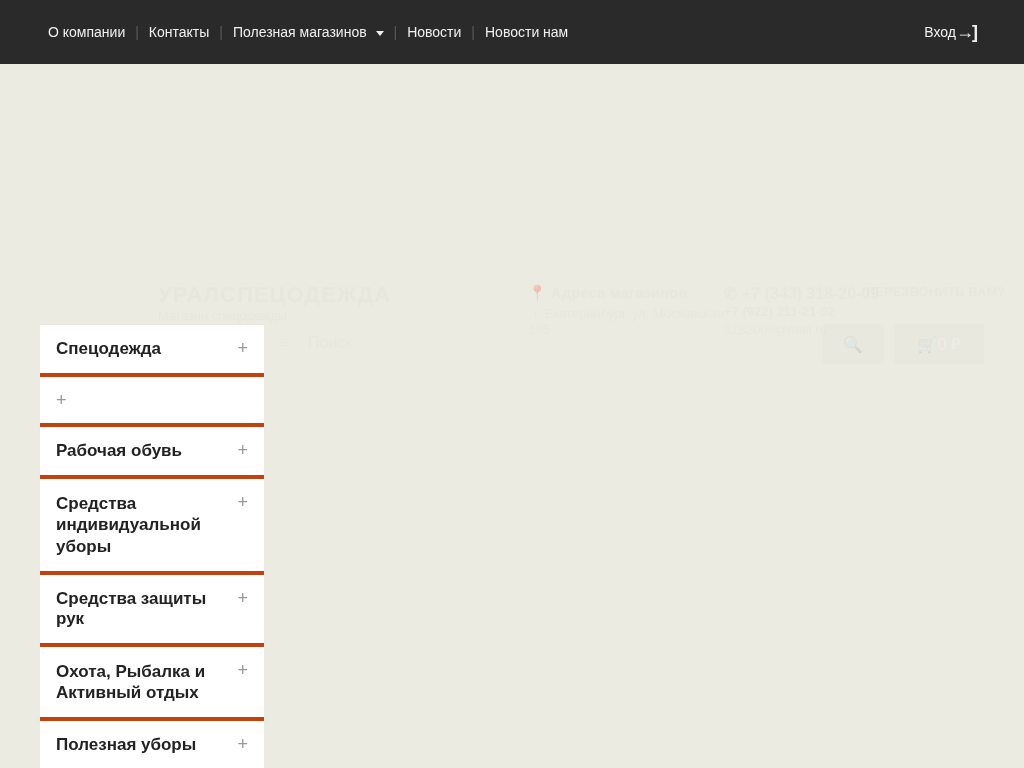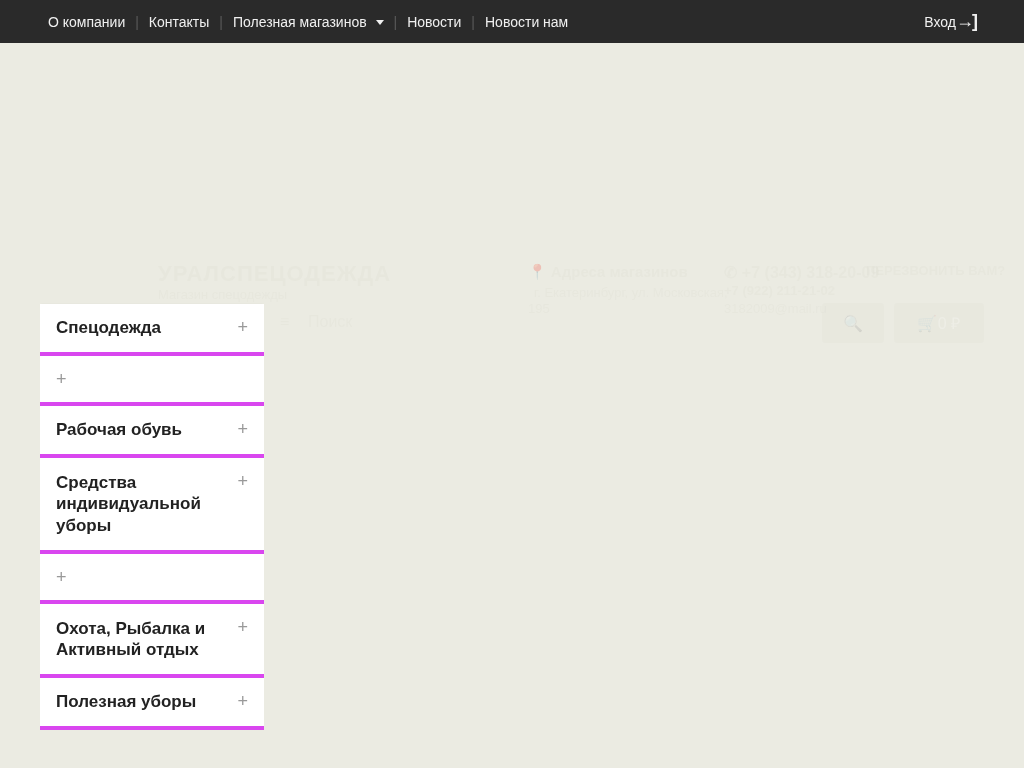--- a/index.html
+++ b/index.html
@@ -7,21 +7,21 @@
     font-family: Arial, Helvetica, sans-serif;
     background: #ebebe2;
     width: 1024px;
     height: 768px;
     overflow: hidden;
     color: #333;
   }
 
   
   .topbar {
-    height: 43px;
+    height: 64px;
     background: #2a2a2a;
     display: flex;
     align-items: center;
     padding: 0 48px;
     color: #f0f0f0;
     font-size: 14px;
   }
   .topnav {
     display: flex;
     align-items: center;
@@ -109,21 +109,21 @@
   }
   .cat {
     background: #fff;
     padding: 14px 16px;
     display: flex;
     align-items: flex-start;
     justify-content: space-between;
     font-weight: 700;
     color: #222;
     font-size: 17px;
-    border-bottom: 4px solid #d946ef;
+    border-bottom: 4px solid #c2410c;
     cursor: pointer;
   }
   .cat span.name { padding-right: 10px; }
   .cat .plus {
     color: #999;
     font-weight: 400;
     font-size: 18px;
     line-height: 1;
   }
   
@@ -211,20 +211,21 @@
     </div>
     <div class="cat">
       <span class="name">Рабочая обувь</span>
       <span class="plus">+</span>
     </div>
     <div class="cat multi">
       <span class="name">Средства индивидуальной уборы</span>
       <span class="plus">+</span>
     </div>
     <div class="cat">
+      <span class="name">Средства защиты рук</span>
       <span class="plus">+</span>
     </div>
     <div class="cat multi">
       <span class="name">Охота, Рыбалка и Активный отдых</span>
       <span class="plus">+</span>
     </div>
     <div class="cat">
       <span class="name">Полезная уборы</span>
       <span class="plus">+</span>
     </div>

